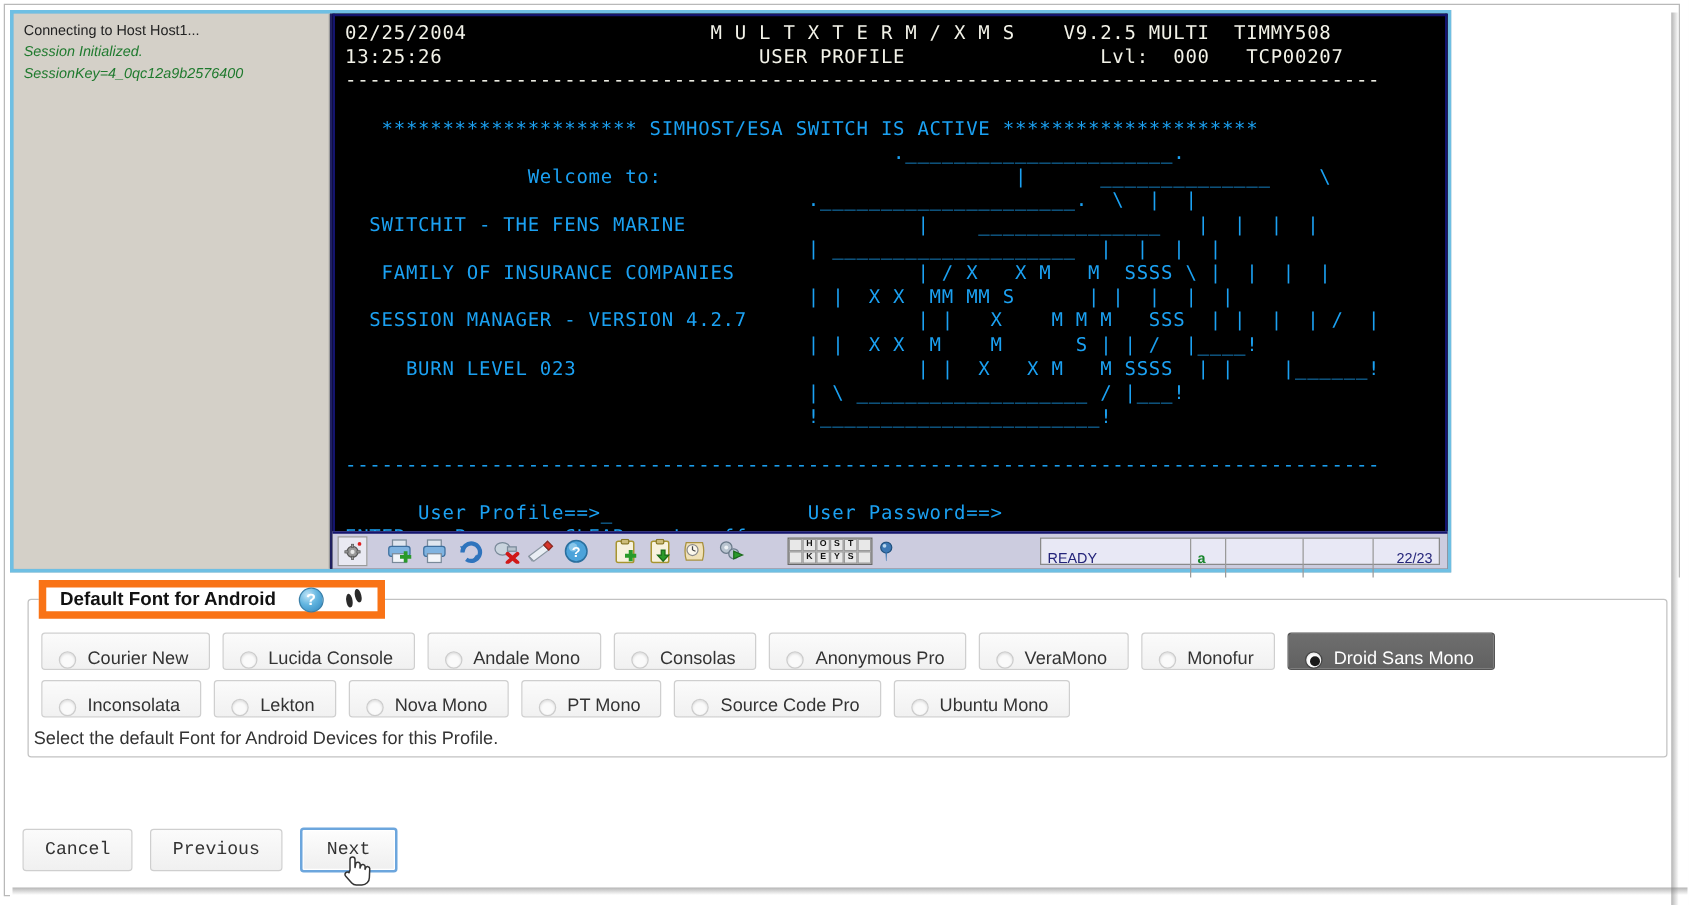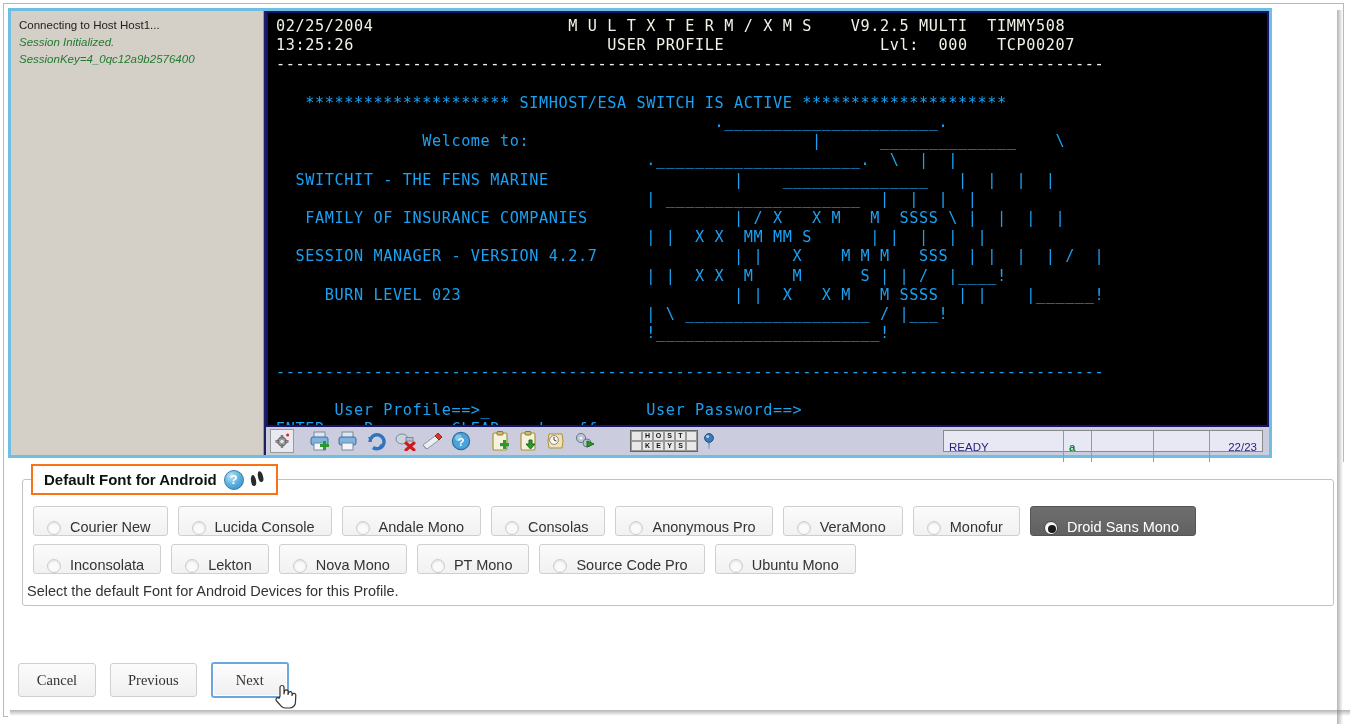--- a/index.html
+++ b/index.html
@@ -31,21 +31,21 @@
   .drop-shadow-b {
     position: absolute; left: 6px; bottom: 0;
     width: 1340px; height: 6px;
     background: linear-gradient(to bottom, rgba(120,120,120,0.55), rgba(255,255,255,0));
   }
 
   
   .term-panel {
     position: absolute;
     left: 4px; top: 4px;
-    width: 1264px; height: 450px;
+    width: 1153px; height: 450px;
     background: #c3c3c3;
     border: 3px solid #6fbfe3;
     border-top-width: 3px;
   }
   .term-inner {
     position: absolute; inset: 0;
     display: flex;
   }
   .conn-pane {
     width: 253px;
@@ -177,23 +177,23 @@
     width: 1312px; height: 127px;
     border: 1px solid #c2c2c2;
     border-radius: 3px;
     background: #ffffff;
   }
   .group-title {
     position: absolute;
     left: 8px; top: -16px;
     height: 31px;
     background: #ffffff;
-    border: 2px solid #f97316;
+    border: 6px solid #f97316;
     padding: 0 9px 0 11px;
-    display: flex; align-items: center; gap: 7px;
+    display: flex; align-items: center; gap: 18px;
     font-size: 15px;
     font-weight: bold;
     color: #111111;
     white-space: nowrap;
     z-index: 3;
   }
   .help-icon {
     width: 20px; height: 20px;
     border-radius: 50%;
     background: radial-gradient(circle at 34% 28%, #bfe4f7 0%, #62b5e0 45%, #2f85bd 100%);
@@ -284,21 +284,21 @@
     height: 31px;
     min-width: 78px;
     padding: 16px 17px;
     border: 1px solid #cfcfcf;
     border-radius: 3px;
     background: linear-gradient(to bottom, #fbfbfb, #f0f0f0);
     font-size: 14.5px;
     color: #333333;
     cursor: pointer;
     display: flex; align-items: center; justify-content: center;
-    font-family: Liberation Serif, serif;
+    font-family: Liberation Mono, monospace;
   }
   .wbtn.focused {
     border: 2px solid #6ca6dd;
     box-shadow: 0 0 0 1px #ffffff inset;
     background: linear-gradient(to bottom, #fdfdfd, #efefef);
   }
   .cursor-hand {
     position: absolute;
     left: 264px; top: 218px;
     width: 26px; height: 30px;

